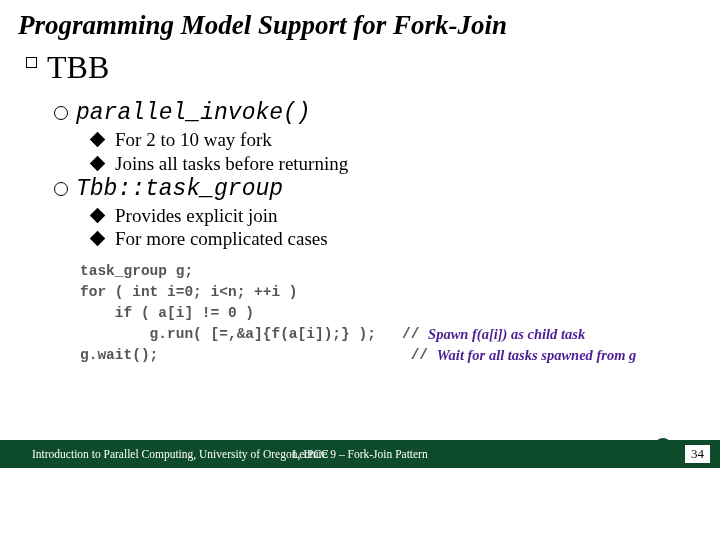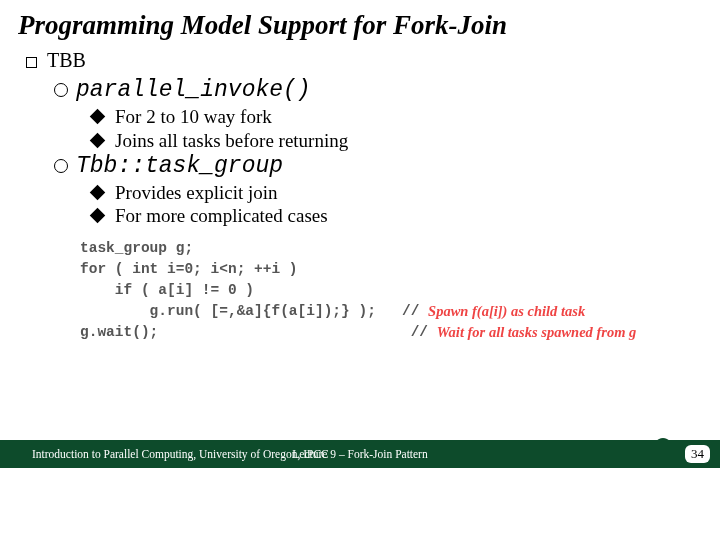--- a/index.html
+++ b/index.html
@@ -1,34 +1,34 @@
 <!DOCTYPE html>
 <html><head>
 <meta charset="utf-8">
 <style>
   * { box-sizing: border-box; margin: 0; padding: 0; }
   html, body { width: 720px; height: 540px; font-family: "Times New Roman", Times, serif; background: #fff; color: #000; }
   .slide { width: 720px; height: 468px; position: relative; display: flex; flex-direction: column; }
   .title { font-size: 27px; font-weight: bold; font-style: italic; padding: 10px 18px 8px 18px; }
   .body { flex: 1; padding: 0 18px 0 18px; }
-  .lvl1 { font-size: 20px; margin-left: 8px; display: flex; align-items: flex-start; margin-bottom: 5px; }
+  .lvl1 { font-size: 32px; margin-left: 8px; display: flex; align-items: flex-start; margin-bottom: 14px; }
   .lvl2 { font-size: 23px; margin-left: 36px; display: flex; align-items: flex-start; margin-bottom: 2px; font-style: italic; }
   .lvl3 { font-size: 19px; margin-left: 72px; display: flex; align-items: flex-start; line-height: 1.25; }
   .bullet-sq { width: 11px; height: 11px; border: 1.5px solid #000; margin-top: 8px; margin-right: 10px; flex: 0 0 auto; }
   .bullet-circ { width: 14px; height: 14px; border: 1.5px solid #000; border-radius: 50%; margin-top: 6px; margin-right: 8px; flex: 0 0 auto; }
   .bullet-dia { width: 11px; height: 11px; background: #000; transform: rotate(45deg); margin-top: 6px; margin-right: 12px; margin-left: 2px; flex: 0 0 auto; }
   .mono { font-family: "Courier New", Courier, monospace; }
   .codeblock { margin: 10px 0 0 62px; font-family: "Courier New", Courier, monospace; font-size: 14.5px; line-height: 1.45; color: #555; }
   .codeblock .row { display: flex; font-weight: bold; }
   .codeblock .c { white-space: pre; }
-  .codeblock .comment { font-family: "Times New Roman", serif; font-style: italic; color: #ef4444; white-space: pre; }
+  .codeblock .comment { font-family: "Times New Roman", serif; font-style: italic; color: #4c1d95; white-space: pre; }
   .footer { position: absolute; left: 0; bottom: 0; width: 100%; height: 28px; background: #0d4b2b; display: flex; align-items: center; color: #fff; font-size: 11.5px; }
   .footer .fleft { padding-left: 32px; flex: 0 0 auto; }
   .footer .fmid { position: absolute; left: 50%; transform: translateX(-50%); }
-  .footer .fnum { margin-left: auto; margin-right: 10px; background: #fff; color: #000; font-size: 13px; padding: 1px 6px; border-radius: 6px; font-family: "Times New Roman", serif; }
+  .footer .fnum { margin-left: auto; margin-right: 10px; background: #fff; color: #000; font-size: 13px; padding: 1px 6px; border-radius: 0; font-family: "Times New Roman", serif; }
   .logo { position: absolute; right: 46px; bottom: 2px; width: 22px; height: 30px; }
   .logo svg { width: 22px; height: 30px; }
 </style>
 </head>
 <body>
 
 <div class="slide">
   <div class="title">Programming Model Support for Fork-Join</div>
 
   <div class="body">

